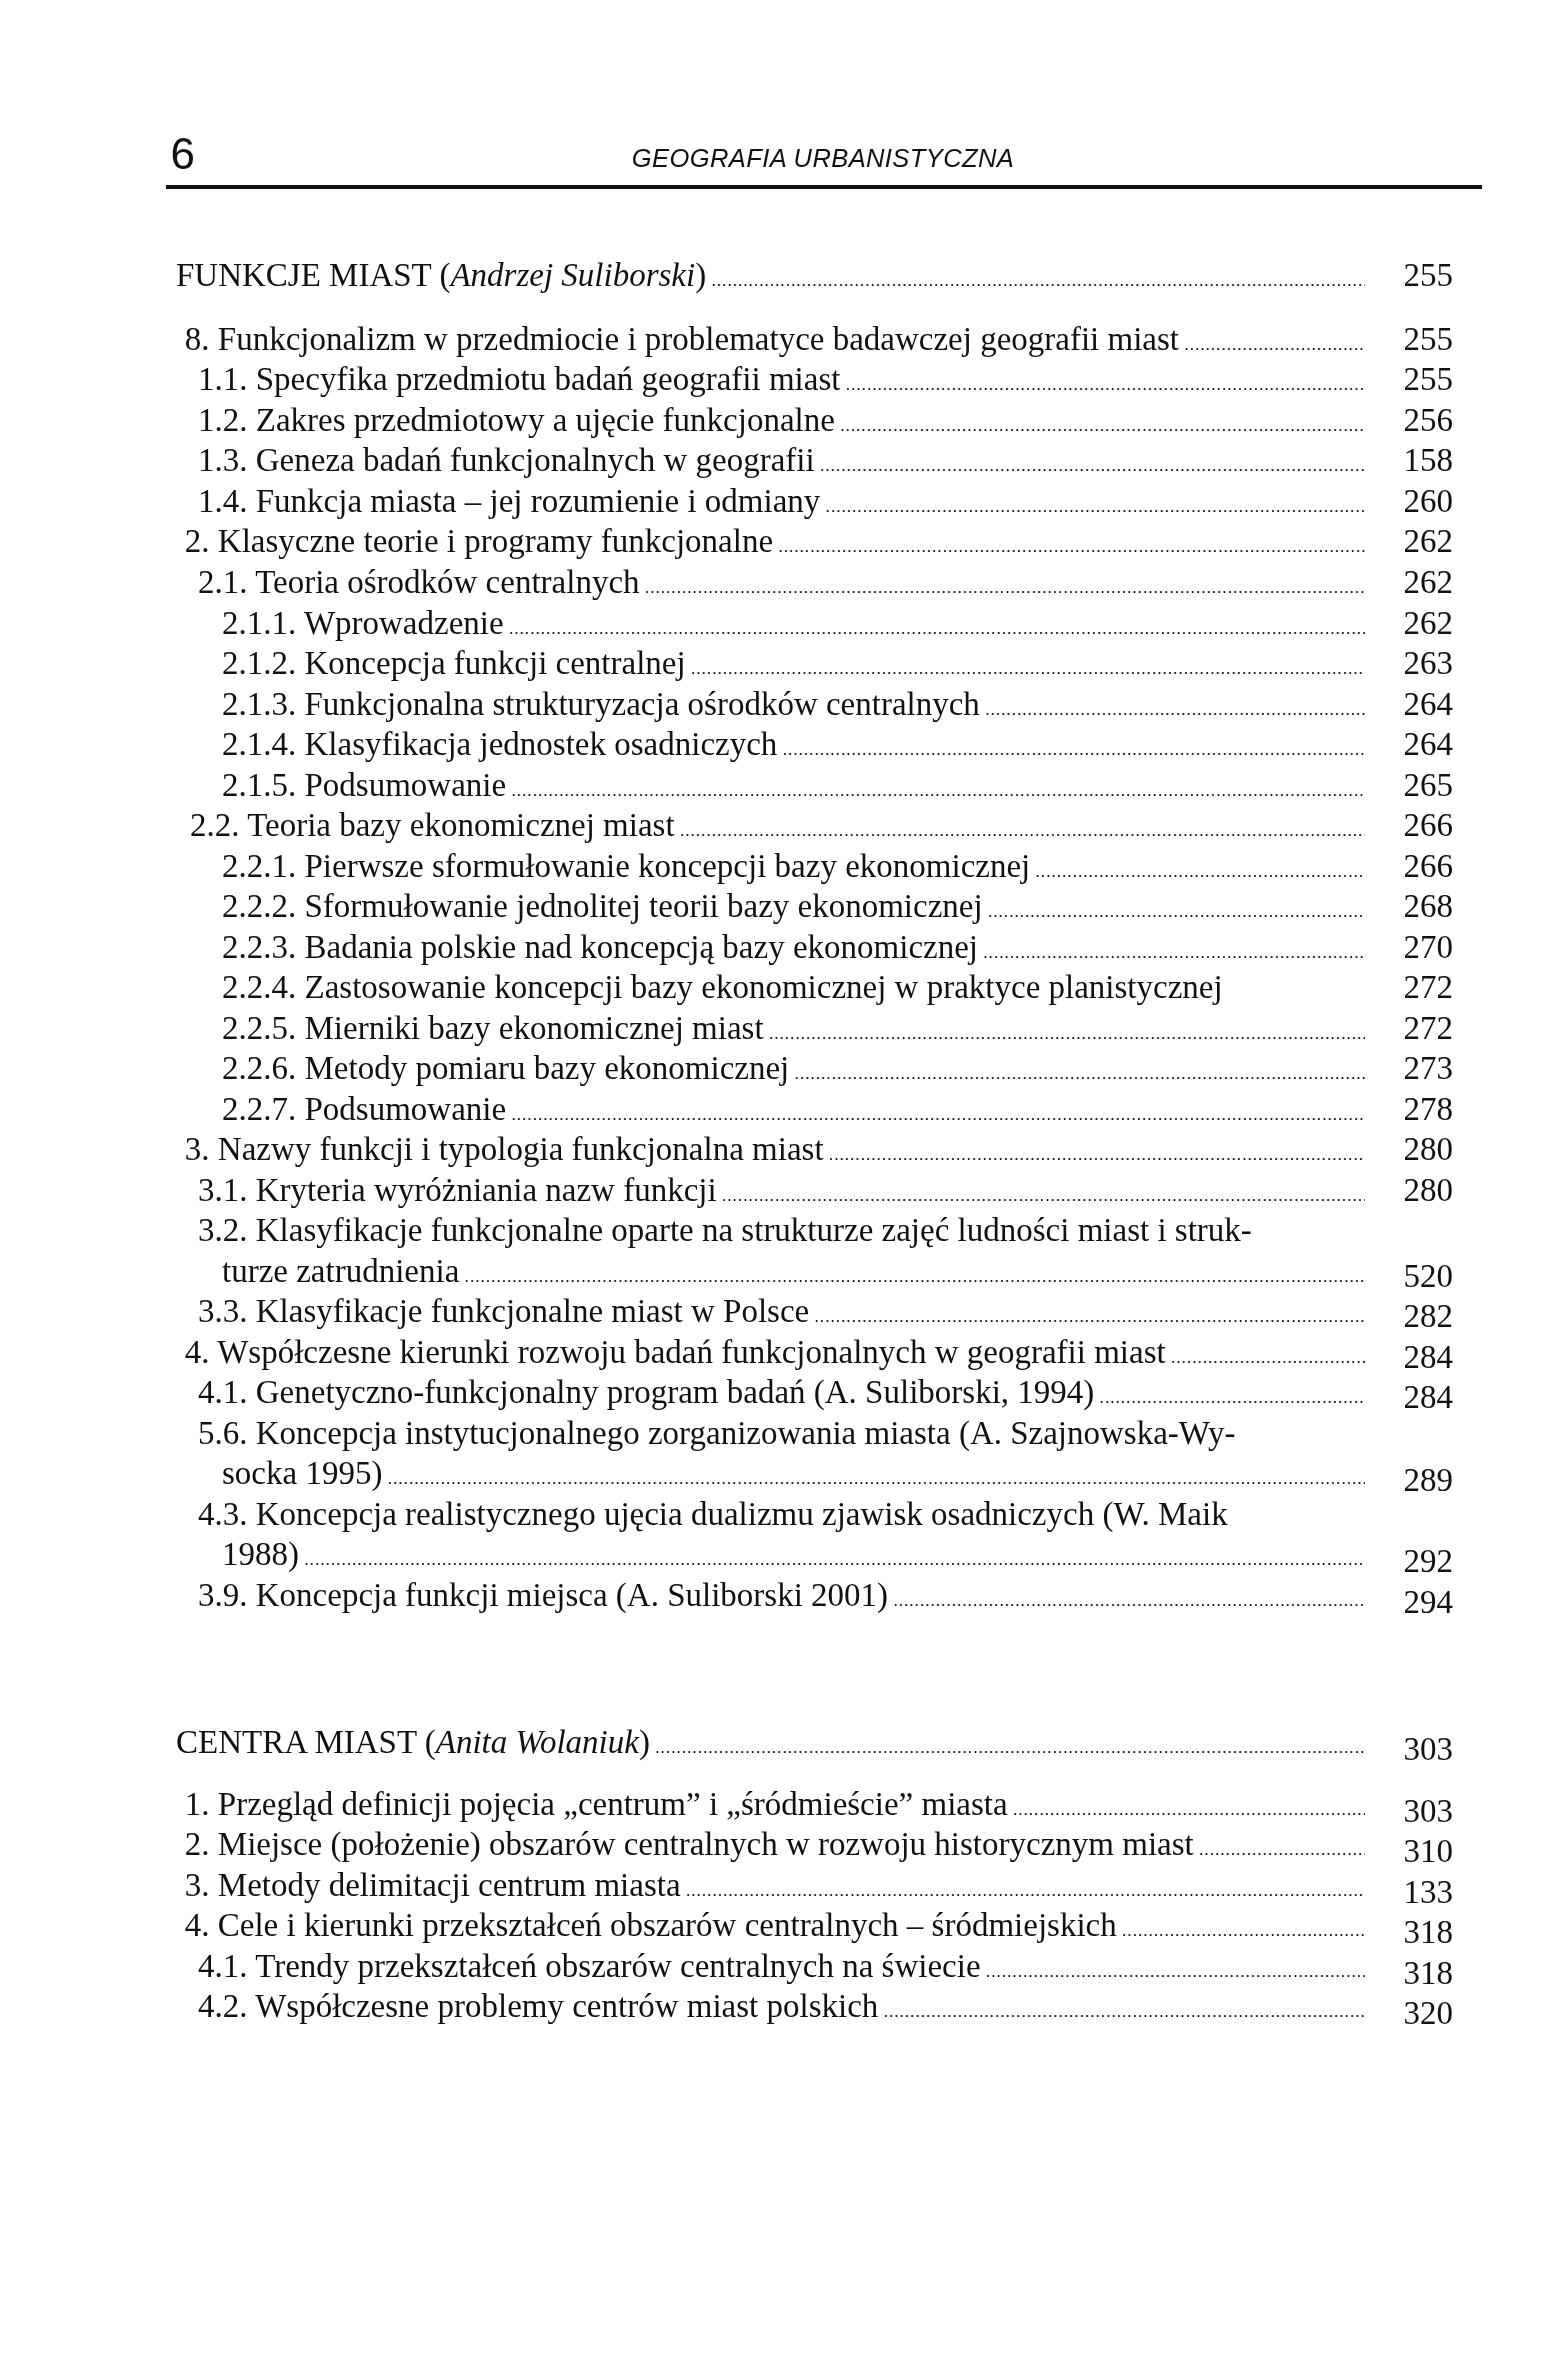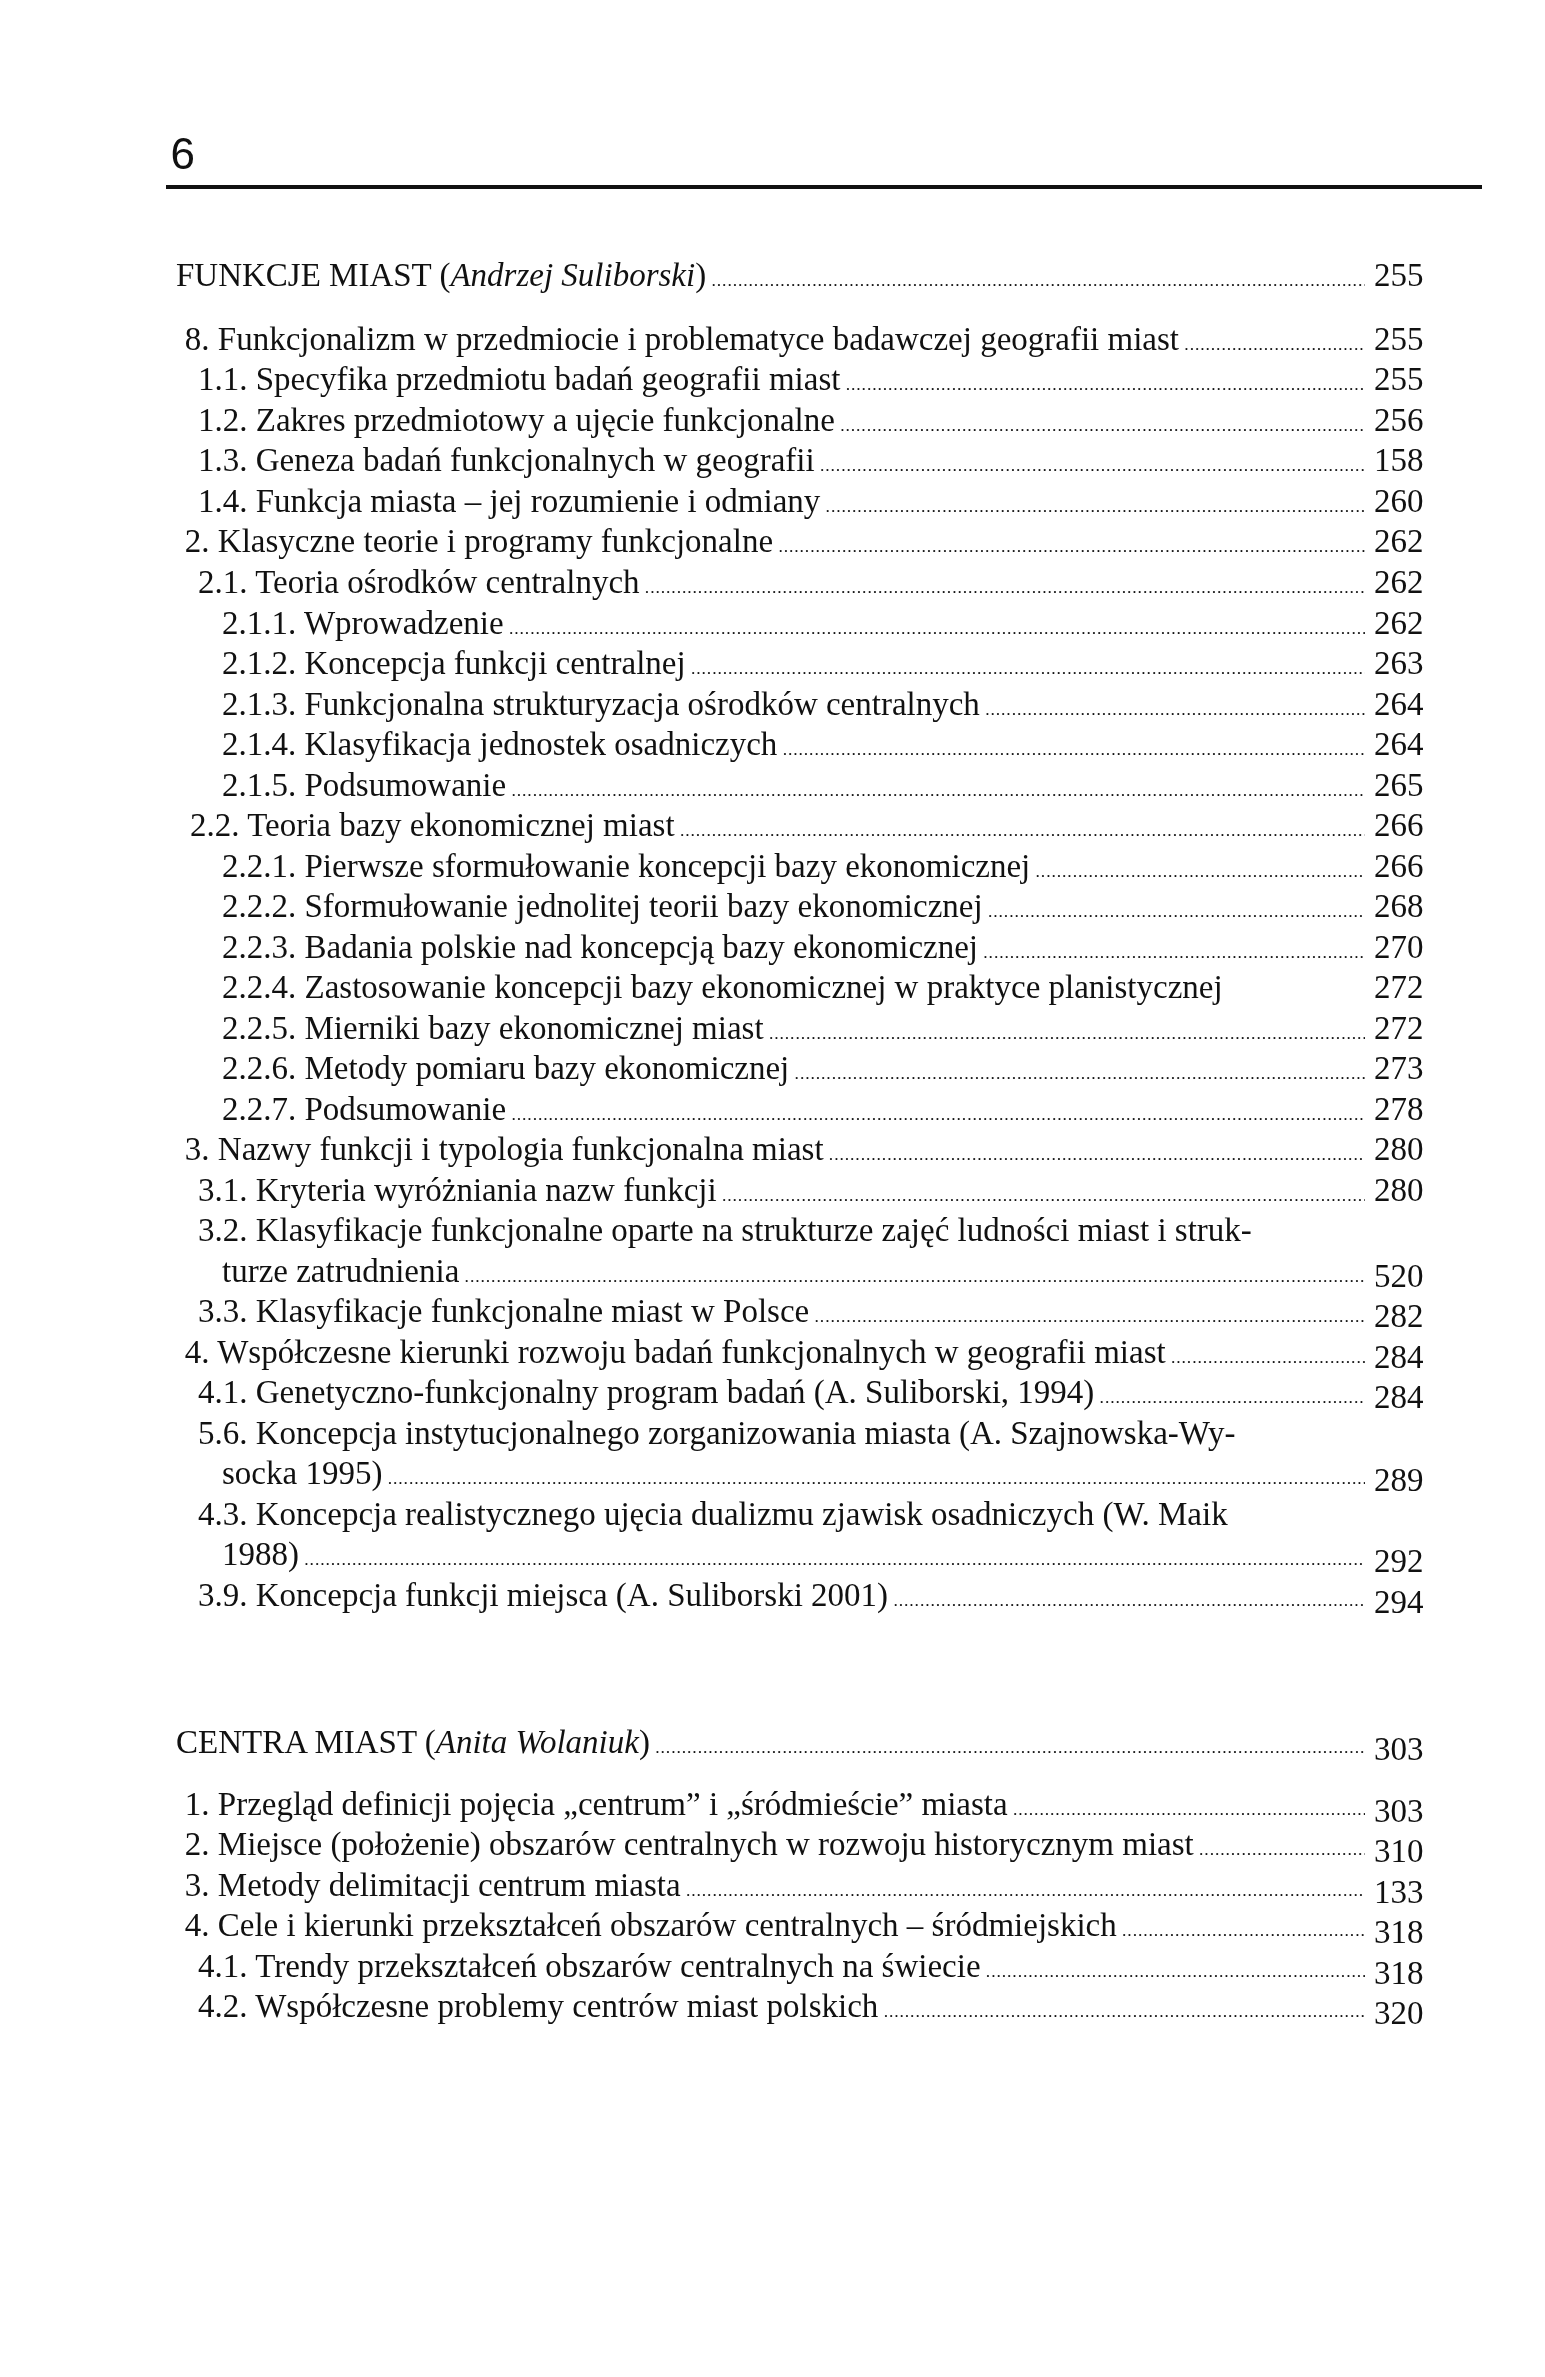--- a/index.html
+++ b/index.html
@@ -6,29 +6,30 @@
   body { width: 1546px; height: 2377px; position: relative; overflow: hidden; color: #111; }
   .page-header { position: absolute; left: 167px; top: 123px; width: 1312px; height: 62px; }
   .page-number { position: absolute; left: 3.5px; top: 0; font-family: "Liberation Sans", sans-serif; font-size: 44px; line-height: 62px; }
   .running-title { position: absolute; left: 0; width: 1312px; top: 8.8px; text-align: center; font-family: "Liberation Sans", sans-serif; font-style: italic; font-size: 25.5px; line-height: 53px; letter-spacing: 0.4px; }
   .header-rule { position: absolute; left: 166px; top: 185px; width: 1316px; height: 3.5px; background: #111; }
   .toc { position: absolute; left: 176px; top: 0; width: 1277px; font-family: "Liberation Serif", serif; font-size: 33px; }
   .entry { position: absolute; left: 0; width: 1277px; height: 41px; line-height: 41px; }
   .entry .lab { position: absolute; left: 0; right: 88px; white-space: nowrap; overflow: hidden; }
   .entry .lab::after { content: " ........................................................................................................................................................................................................................................................................................................"; letter-spacing: 0.9px; font-size: 17.6px; vertical-align: baseline; }
   .entry .nolead::after { content: ""; }
-  .entry .pg { position: absolute; right: 0; width: 79px; }
+  .entry .pg { position: absolute; right: 0; width: 79px; text-align: right; }
   .chapter { font-size: 33px; }
   .it { font-style: italic; }
 </style>
 </head>
 <body>
 
 <div class="page-header">
   <span class="page-number">6</span>
+  <div class="running-title">GEOGRAFIA URBANISTYCZNA</div>
 </div>
 <div class="header-rule"></div>
 
 <div class="toc">
 
   <div class="entry chapter" style="top:255px">
     <span class="lab"><span>FUNKCJE MIAST (</span><span class="it">Andrzej Suliborski</span><span>)</span></span>
     <span class="pg">255</span>
   </div>
 

